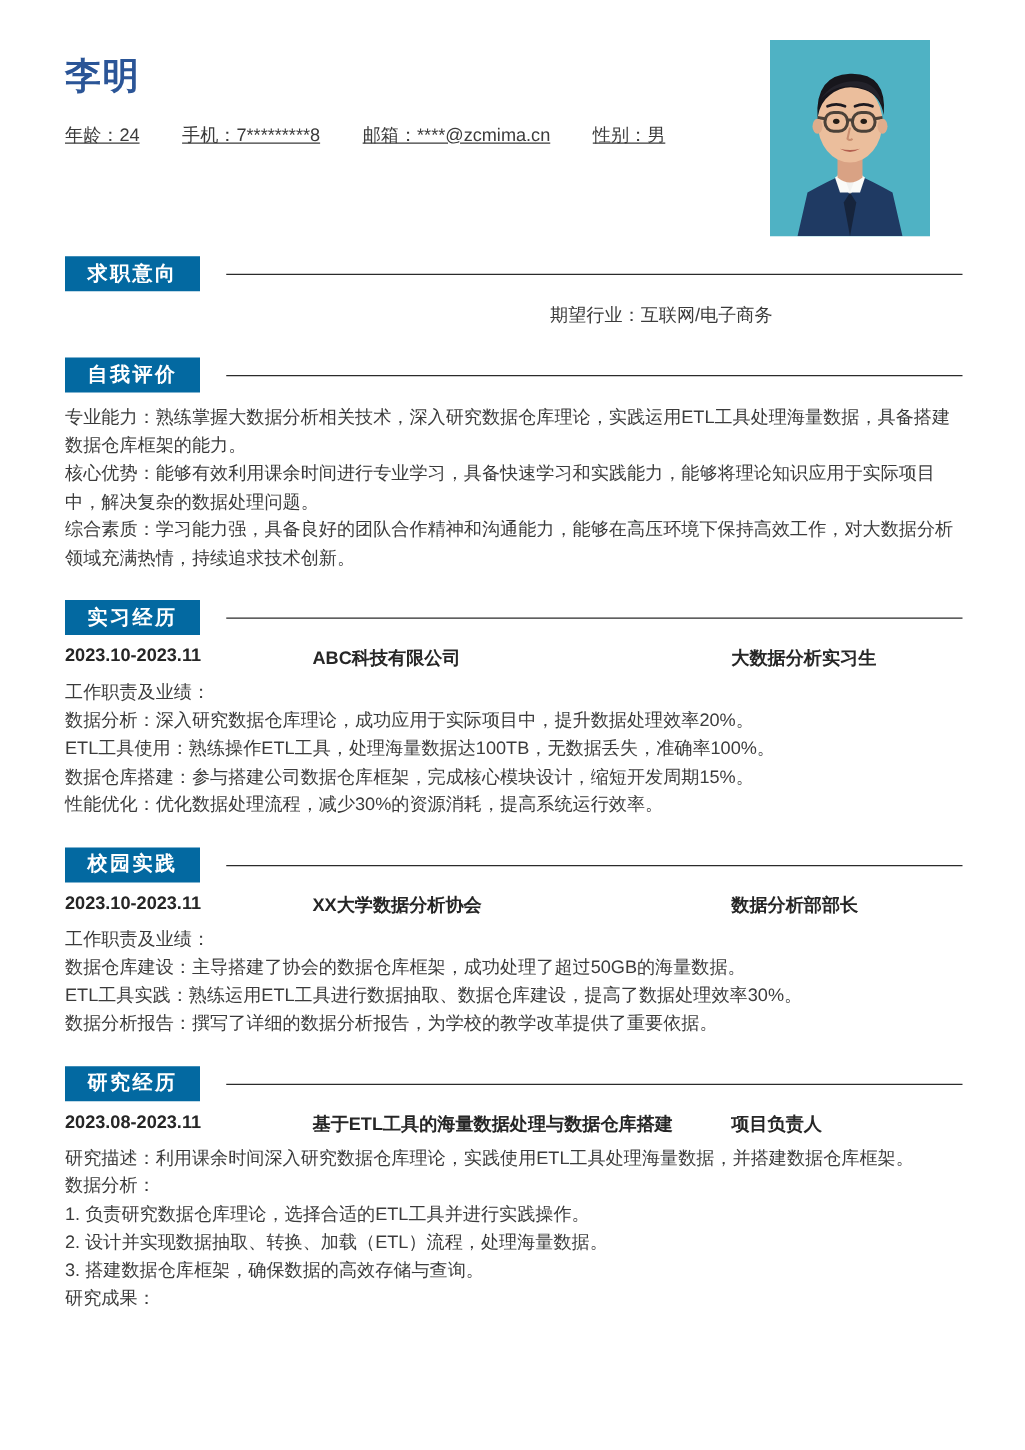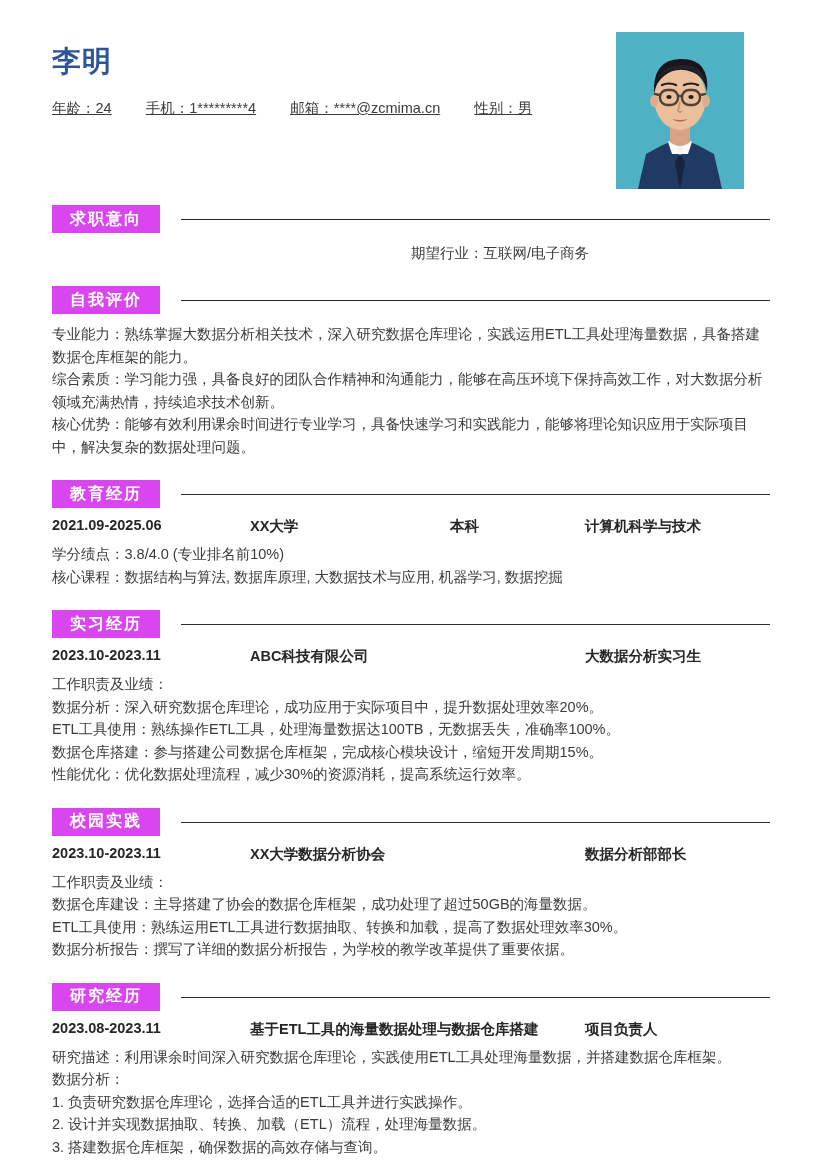--- a/index.html
+++ b/index.html
@@ -68,21 +68,21 @@
     position: relative;
     height: 28px;
     margin-bottom: 9px;
   }
   .sec-title {
     position: absolute;
     left: 0;
     top: 0;
     height: 28px;
     min-width: 100px;
-    background: #d946ef;
+    background: #0369a1;
     color: #ffffff;
     font-size: 16px;
     font-weight: bold;
     letter-spacing: 2px;
     display: flex;
     align-items: center;
     justify-content: center;
     padding: 0 18px;
     box-sizing: border-box;
   }
@@ -109,21 +109,21 @@
     margin: 0;
   }
   .inline-row {
     font-size: 14.5px;
     line-height: 22px;
     position: relative;
     height: 22px;
   }
   .inline-row .right {
     position: absolute;
-    left: 359px;
+    left: 388px;
     top: 0;
   }
 
   
   .entry {
     position: relative;
     height: 23px;
     font-size: 14.5px;
     font-weight: bold;
     color: #262626;
@@ -144,21 +144,21 @@
 </style>
 </head>
 <body>
 
 <div class="page">
 
   <div class="header">
     <div class="name">李明</div>
     <div class="contact-row">
       <span class="contact-item">年龄：24</span>
-      <span class="contact-item">手机：1*********4</span>
+      <span class="contact-item">手机：7*********8</span>
       <span class="contact-item">邮箱：****@zcmima.cn</span>
       <span class="contact-item">性别：男</span>
     </div>
 
     <div class="photo">
       <svg width="128" height="157" viewBox="0 0 128 157">
         <rect x="0" y="0" width="128" height="157" fill="#4FB2C4"></rect>
 
         <path d="M22 157 L30 122 Q48 112 58 108 L64 118 L70 108 Q80 112 98 122 L106 157 Z" fill="#1F3A63"></path>
 
@@ -207,38 +207,24 @@
       <span class="right">期望行业：互联网/电子商务</span>
     </div>
   </div>
 
   <div class="section s-self">
     <div class="sec-head">
       <div class="sec-title">自我评价</div>
       <div class="sec-rule"></div>
     </div>
     <p class="para">专业能力：熟练掌握大数据分析相关技术，深入研究数据仓库理论，实践运用ETL工具处理海量数据，具备搭建数据仓库框架的能力。</p>
+    <p class="para">核心优势：能够有效利用课余时间进行专业学习，具备快速学习和实践能力，能够将理论知识应用于实际项目中，解决复杂的数据处理问题。</p>
     <p class="para">综合素质：学习能力强，具备良好的团队合作精神和沟通能力，能够在高压环境下保持高效工作，对大数据分析领域充满热情，持续追求技术创新。</p>
-    <p class="para">核心优势：能够有效利用课余时间进行专业学习，具备快速学习和实践能力，能够将理论知识应用于实际项目中，解决复杂的数据处理问题。</p>
-  </div>
-
-  <div class="section s-edu">
-    <div class="sec-head">
-      <div class="sec-title">教育经历</div>
-      <div class="sec-rule"></div>
-    </div>
-    <div class="entry">
-      <span class="c0">2021.09-2025.06</span>
-      <span class="c1">XX大学</span>
-      <span class="c2">本科</span>
-      <span class="c3">计算机科学与技术</span>
-    </div>
-    <p class="line">学分绩点：3.8/4.0 (专业排名前10%)</p>
-    <p class="line">核心课程：数据结构与算法, 数据库原理, 大数据技术与应用, 机器学习, 数据挖掘</p>
-  </div>
+  </div>
+
 
   <div class="section s-intern">
     <div class="sec-head">
       <div class="sec-title">实习经历</div>
       <div class="sec-rule"></div>
     </div>
     <div class="entry">
       <span class="c0">2023.10-2023.11</span>
       <span class="c1">ABC科技有限公司</span>
       <span class="c3">大数据分析实习生</span>
@@ -255,21 +241,21 @@
       <div class="sec-title">校园实践</div>
       <div class="sec-rule"></div>
     </div>
     <div class="entry">
       <span class="c0">2023.10-2023.11</span>
       <span class="c1">XX大学数据分析协会</span>
       <span class="c3">数据分析部部长</span>
     </div>
     <p class="line">工作职责及业绩：</p>
     <p class="line">数据仓库建设：主导搭建了协会的数据仓库框架，成功处理了超过50GB的海量数据。</p>
-    <p class="line">ETL工具使用：熟练运用ETL工具进行数据抽取、转换和加载，提高了数据处理效率30%。</p>
+    <p class="line">ETL工具实践：熟练运用ETL工具进行数据抽取、数据仓库建设，提高了数据处理效率30%。</p>
     <p class="line">数据分析报告：撰写了详细的数据分析报告，为学校的教学改革提供了重要依据。</p>
   </div>
 
   <div class="section s-research">
     <div class="sec-head">
       <div class="sec-title">研究经历</div>
       <div class="sec-rule"></div>
     </div>
     <div class="entry">
       <span class="c0">2023.08-2023.11</span>

